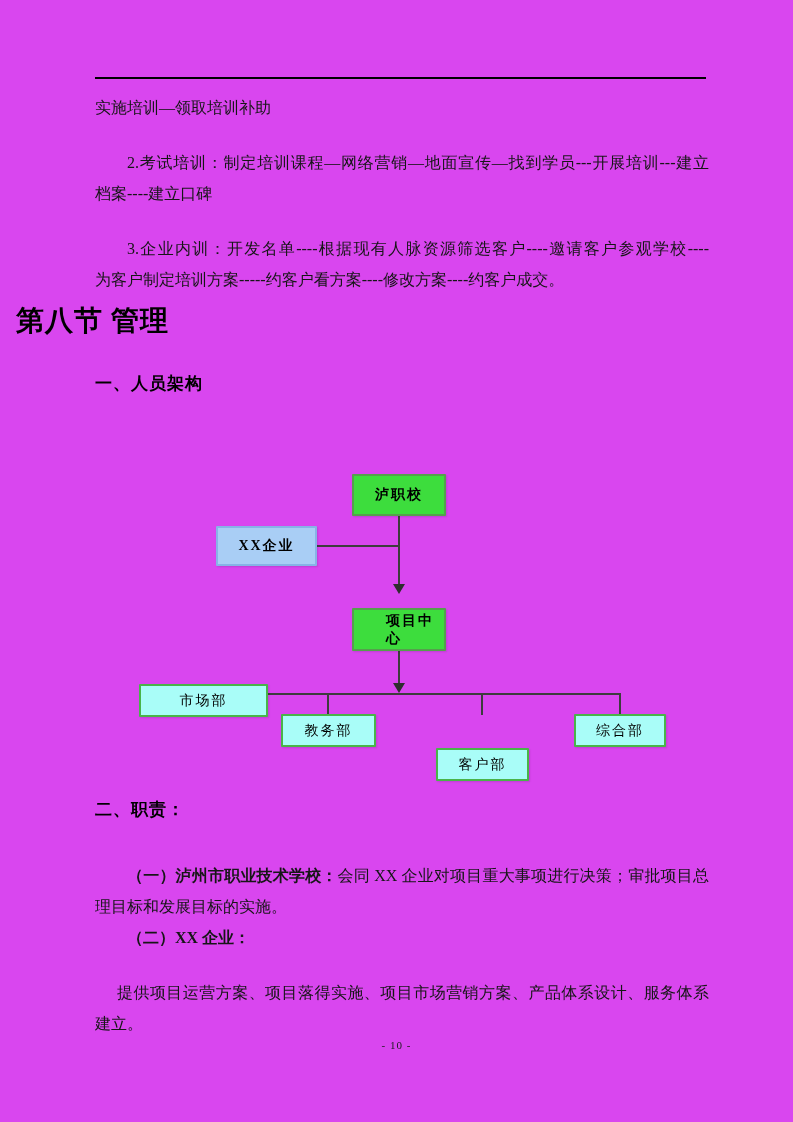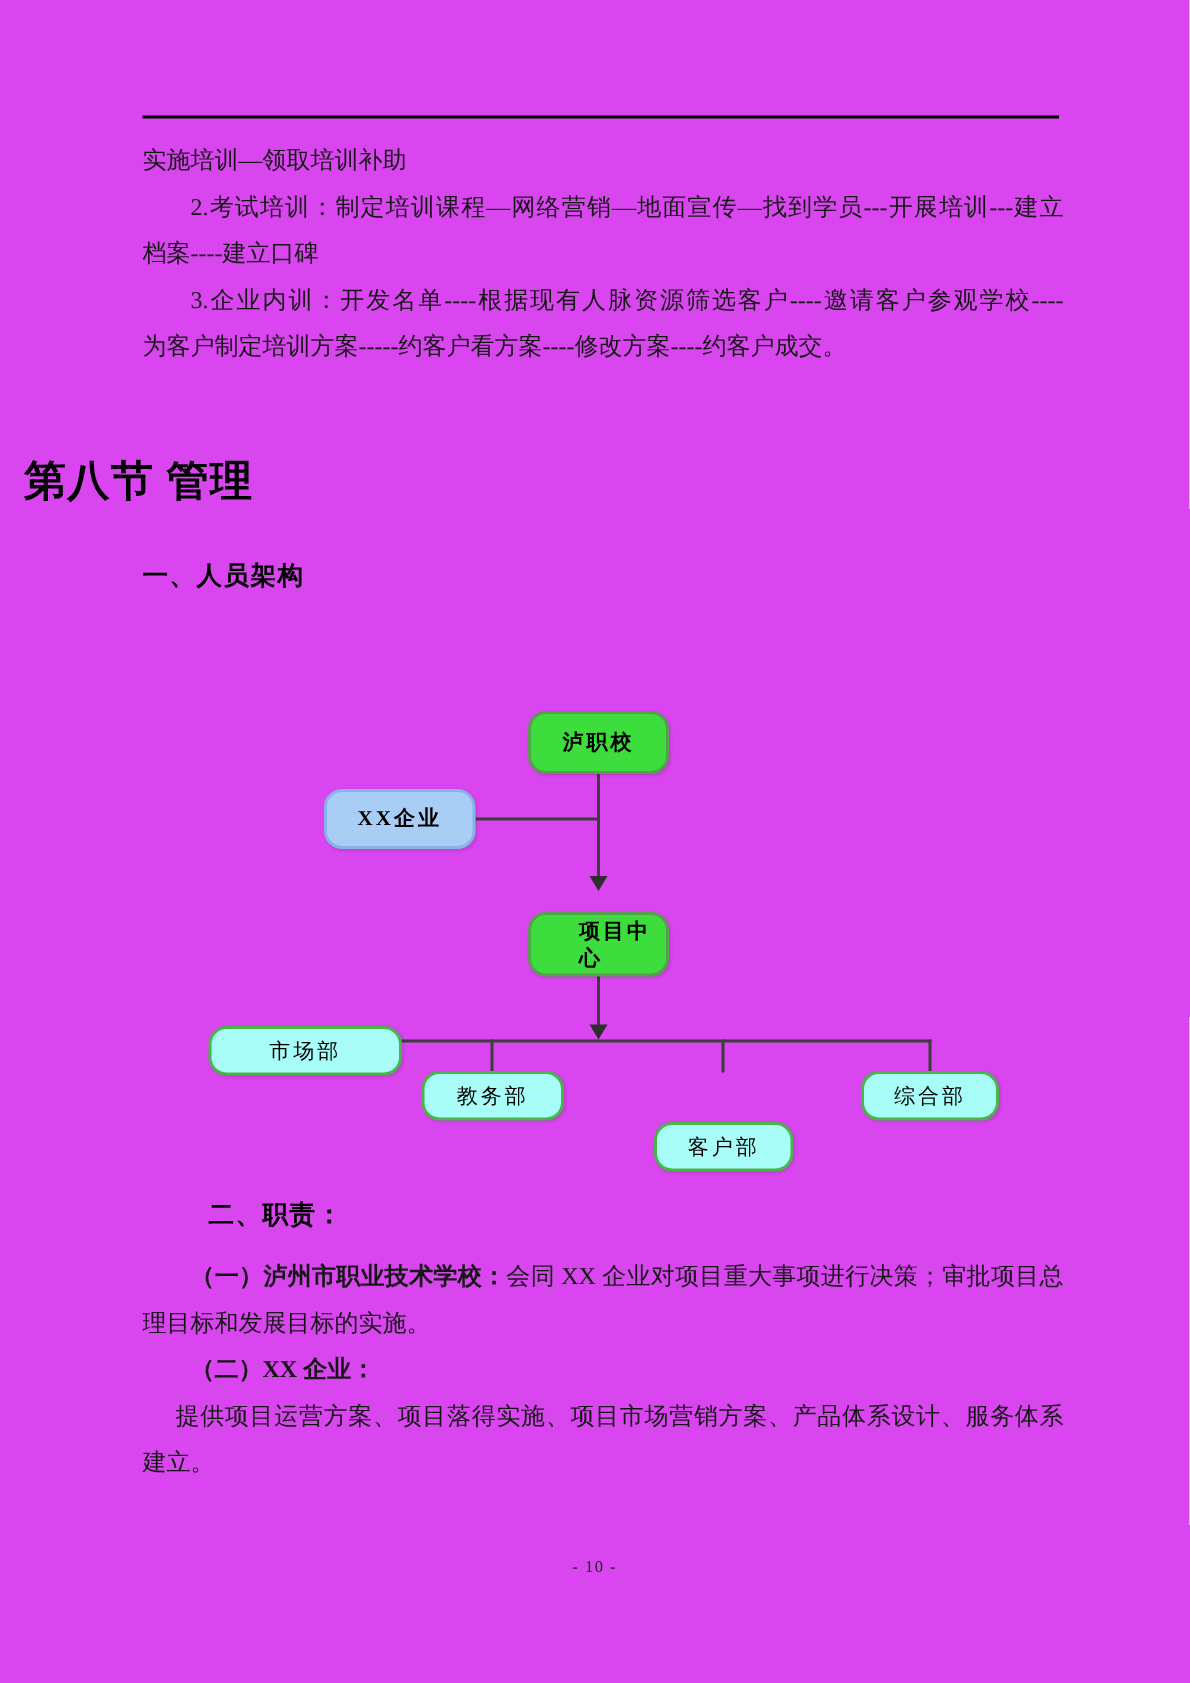--- a/index.html
+++ b/index.html
@@ -5,38 +5,38 @@
   html,body{margin:0;padding:0;background:#ffffff;}
   .page{
     position:relative;width:793px;height:1122px;background:#d946ef;overflow:hidden;
     font-family:"Liberation Serif","DejaVu Serif",serif;color:#161616;
   }
   .top-rule{position:absolute;left:95px;top:77px;width:611px;height:2px;background:#000;}
   .textblock{position:absolute;left:95px;width:614px;font-size:16px;}
   #intro-block{top:92px;}
   #duty-block{top:836px;}
   .line{height:31px;line-height:31px;white-space:nowrap;overflow:hidden;}
-  .line.fill{white-space:normal;text-align:justify;text-align-last:justify;}
+  .line.fill{white-space:normal;text-align:justify;text-align-last:justify;margin-top:24px;}
   .line.ind-big{padding-left:32px;}
   .line.ind-small{padding-left:22px;}
   .b{font-weight:bold;}
   .chapter{
     position:absolute;top:286px;left:0;width:793px;margin:16px;text-align:left;
     font-size:28px;font-weight:bold;letter-spacing:1px;color:#000;
   }
   .sub{
     position:absolute;left:95px;margin:0;font-size:17px;font-weight:bold;color:#000;
     font-family:"Liberation Sans","DejaVu Sans",sans-serif;letter-spacing:1px;
   }
   .sub1{top:372px;}
-  .sub2{top:798px;margin-left:44px;}
+  .sub2{top:798px;}
   
   .node{
     position:absolute;display:flex;align-items:center;justify-content:center;
-    box-sizing:border-box;border:2px solid #888;border-radius:12px;
+    box-sizing:border-box;border:2px solid #888;border-radius:1px;
     font-size:14px;letter-spacing:2px;color:#000;
     box-shadow:1px 1px 2px rgba(0,0,0,0.12);
   }
   .n-school{left:352px;top:474px;width:94px;height:42px;}
   .n-xx{left:216px;top:526px;width:101px;height:40px;}
   .n-center{left:352px;top:608px;width:94px;height:43px;padding-left:32px;}
   .n-d0{left:123px;top:684px;width:129px;height:33px;margin-left:16px;}
   .n-d1{left:281px;top:714px;width:95px;height:33px;}
   .n-d2{left:436px;top:748px;width:93px;height:33px;}
   .n-d3{left:574px;top:714px;width:92px;height:33px;}

